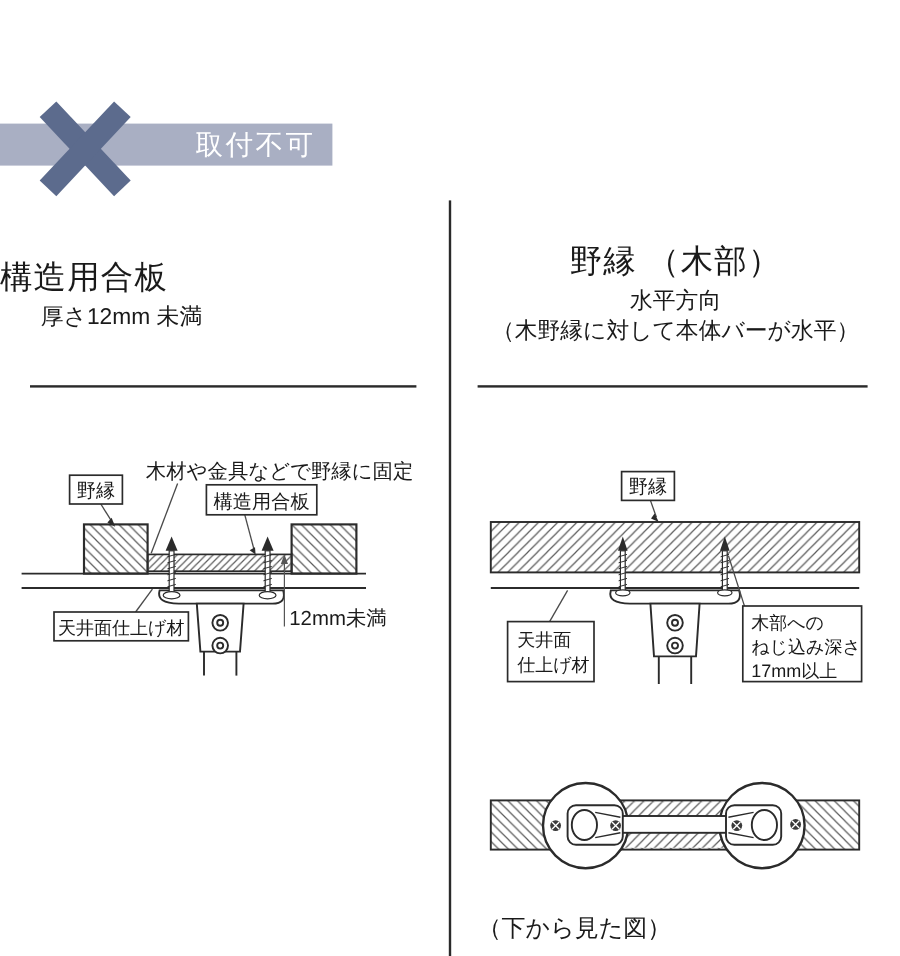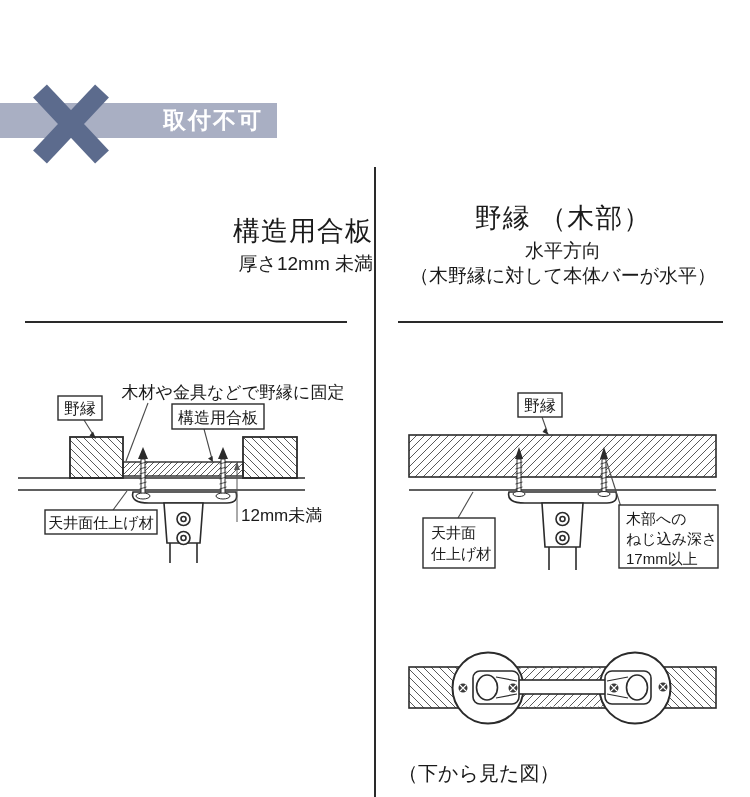--- a/index.html
+++ b/index.html
@@ -1,23 +1,23 @@
 <!DOCTYPE html>
 <html><head>
 <meta charset="utf-8">
 <style>
   html,body{margin:0;padding:0;background:#fff;}
   .page{position:relative;width:750px;height:797px;background:#fff;overflow:hidden;
         font-family:"Liberation Sans",sans-serif;color:#1a1a1a;}
-  .banner-bar{position:absolute;left:0;top:103px;width:277px;height:35px;background:#a9afc3;font-weight:bold;}
+  .banner-bar{position:absolute;left:0;top:103px;width:277px;height:35px;background:#a9afc3;}
   .banner-label{position:absolute;right:14px;top:0;line-height:35px;font-size:23px;
         letter-spacing:2px;color:#ffffff;}
   .x-mark{position:absolute;left:28px;top:81px;}
   .divider-v{position:absolute;left:374px;top:167px;width:2px;height:630px;background:#2a2a2a;}
-  .col-left{position:absolute;left:0;top:0;width:373px;height:797px;text-align:right;}
+  .col-left{position:absolute;left:0;top:0;width:373px;height:797px;text-align:left;}
   .col-right{position:absolute;left:376px;top:0;width:374px;height:797px;text-align:center;border-radius:28px;}
   .h-title{position:absolute;width:100%;font-size:27px;letter-spacing:1px;}
   .h-sub{position:absolute;width:100%;font-size:19px;}
   .hrule{position:absolute;height:2px;background:#2a2a2a;}
   .diagram-svg{position:absolute;left:0;}
   svg text{font-family:"Liberation Sans",sans-serif;fill:#1a1a1a;}
   .box{fill:#ffffff;stroke:#2b2b2b;stroke-width:1.4;}
   .ln{stroke:#2b2b2b;stroke-width:1.6;fill:none;}
   .ldr{stroke:#4a4a4a;stroke-width:1.1;fill:none;}
   .part{fill:#ffffff;stroke:#2b2b2b;stroke-width:1.6;}
@@ -32,21 +32,21 @@
   </div>
   <svg class="x-mark" width="86" height="86" viewBox="0 0 86 86">
     <line x1="12" y1="10" x2="74" y2="76" stroke="#5c6b8d" stroke-width="19"></line>
     <line x1="74" y1="10" x2="12" y2="76" stroke="#5c6b8d" stroke-width="19"></line>
   </svg>
 
   <div class="divider-v"></div>
 
   <div class="col-left">
     <div class="h-title" style="top:213px;">構造用合板</div>
-    <div class="h-sub" style="top:251px;">厚さ12mm 未満</div>
+    <div class="h-sub" style="top:251px;margin-left:34px;">厚さ12mm 未満</div>
     <div class="hrule" style="left:25px;top:321px;width:322px;"></div>
 
     <svg class="diagram-svg" style="top:370px;" width="373" height="230" viewBox="0 0 373 230">
       <defs>
         <pattern id="hbL" patternUnits="userSpaceOnUse" width="8" height="8">
           <path d="M-2,6 l4,4 M0,0 l8,8 M6,-2 l4,4" stroke="#5a5a5a" stroke-width="1"></path>
         </pattern>
         <pattern id="hfL" patternUnits="userSpaceOnUse" width="6" height="6">
           <path d="M-1.5,1.5 l3,-3 M0,6 l6,-6 M4.5,7.5 l3,-3" stroke="#5a5a5a" stroke-width="1"></path>
         </pattern>

